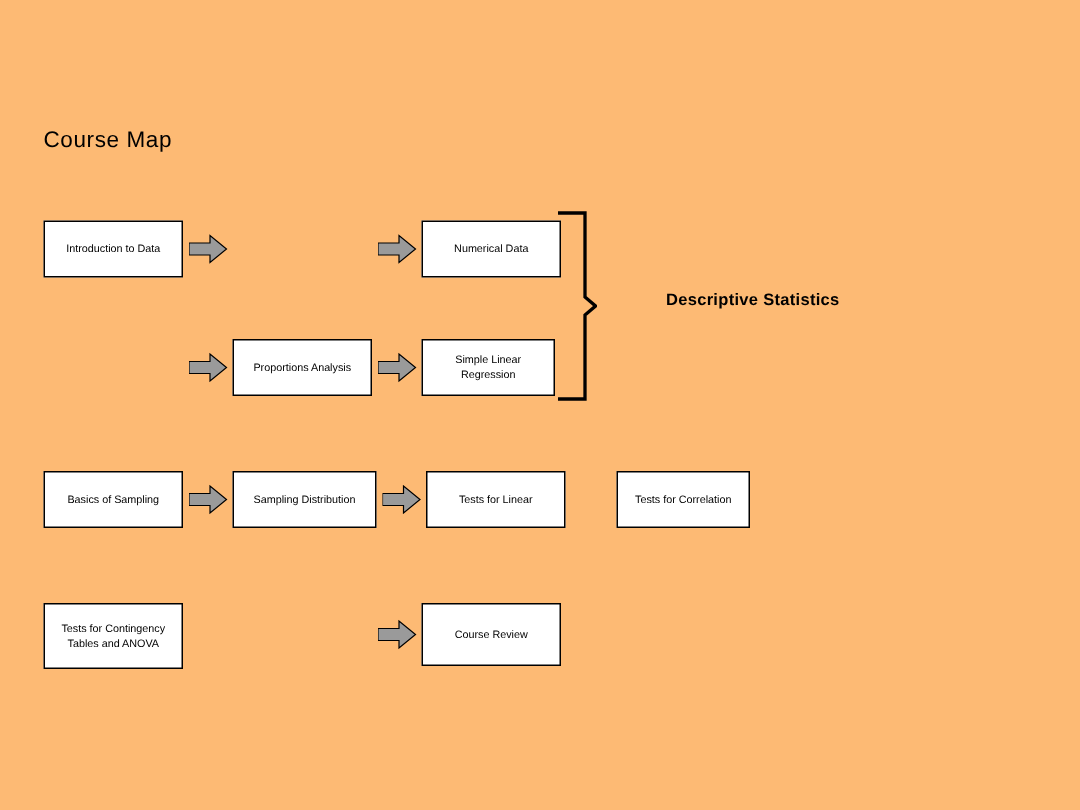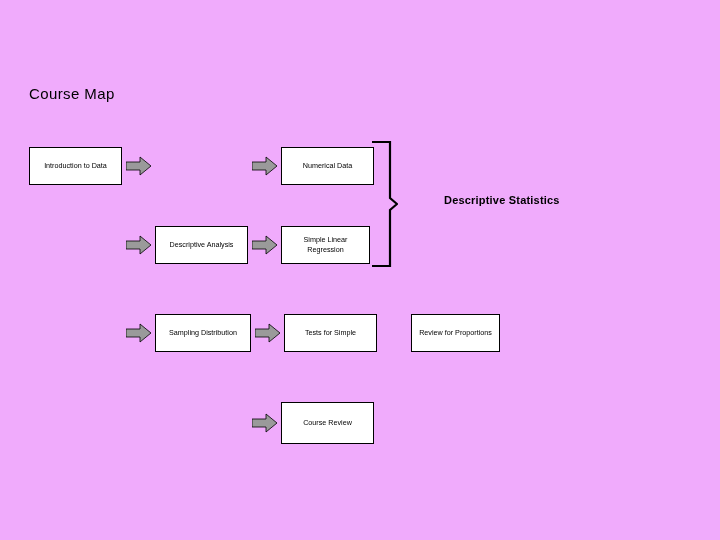--- a/index.html
+++ b/index.html
@@ -4,21 +4,21 @@
 <style>
   html, body {
     margin: 0;
     padding: 0;
     background: #ffffff;
   }
   #page {
     position: relative;
     width: 720px;
     height: 540px;
-    background: #f0abfc;
+    background: #fdba74;
     overflow: hidden;
     font-family: "Liberation Sans", sans-serif;
   }
   #title {
     position: absolute;
     left: 29px;
     top: 85px;
     font-size: 15px;
     color: #000000;
     letter-spacing: 0.4px;
@@ -98,51 +98,57 @@
     </svg>
   </div>
   <div id="desc-label">Descriptive Statistics</div>
 
   <div class="arrow" style="left:126px; top:235px;">
     <svg width="26" height="20" viewBox="0 0 26 20">
       <polygon points="0,6 14,6 14,1 25,10 14,19 14,14 0,14" fill="#9a9a9a" stroke="#000000" stroke-width="0.8"></polygon>
     </svg>
   </div>
   <div class="node" style="left:155px; top:226px; width:93px; height:38px;">
-    <span>Descriptive Analysis</span>
+    <span>Proportions Analysis</span>
   </div>
   <div class="arrow" style="left:252px; top:235px;">
     <svg width="26" height="20" viewBox="0 0 26 20">
       <polygon points="0,6 14,6 14,1 25,10 14,19 14,14 0,14" fill="#9a9a9a" stroke="#000000" stroke-width="0.8"></polygon>
     </svg>
   </div>
   <div class="node" style="left:281px; top:226px; width:89px; height:38px;">
     <span>Simple Linear Regression</span>
   </div>
 
+  <div class="node" style="left:29px; top:314px; width:93px; height:38px;">
+    <span>Basics of Sampling</span>
+  </div>
   <div class="arrow" style="left:126px; top:323px;">
     <svg width="26" height="20" viewBox="0 0 26 20">
       <polygon points="0,6 14,6 14,1 25,10 14,19 14,14 0,14" fill="#9a9a9a" stroke="#000000" stroke-width="0.8"></polygon>
     </svg>
   </div>
   <div class="node" style="left:155px; top:314px; width:96px; height:38px;">
     <span>Sampling Distribution</span>
   </div>
   <div class="arrow" style="left:255px; top:323px;">
     <svg width="26" height="20" viewBox="0 0 26 20">
       <polygon points="0,6 14,6 14,1 25,10 14,19 14,14 0,14" fill="#9a9a9a" stroke="#000000" stroke-width="0.8"></polygon>
     </svg>
   </div>
   <div class="node" style="left:284px; top:314px; width:93px; height:38px;">
-    <span>Tests for Simple</span>
+    <span>Tests for Linear</span>
   </div>
   <div class="node" style="left:411px; top:314px; width:89px; height:38px;">
-    <span>Review for Proportions</span>
+    <span>Tests for Correlation</span>
   </div>
 
+  <div class="node" style="left:29px; top:402px; width:93px; height:44px;">
+    <span>Tests for Contingency Tables and ANOVA</span>
+  </div>
   <div class="arrow" style="left:252px; top:413px;">
     <svg width="26" height="20" viewBox="0 0 26 20">
       <polygon points="0,6 14,6 14,1 25,10 14,19 14,14 0,14" fill="#9a9a9a" stroke="#000000" stroke-width="0.8"></polygon>
     </svg>
   </div>
   <div class="node" style="left:281px; top:402px; width:93px; height:42px;">
     <span>Course Review</span>
   </div>
 
 </div>

